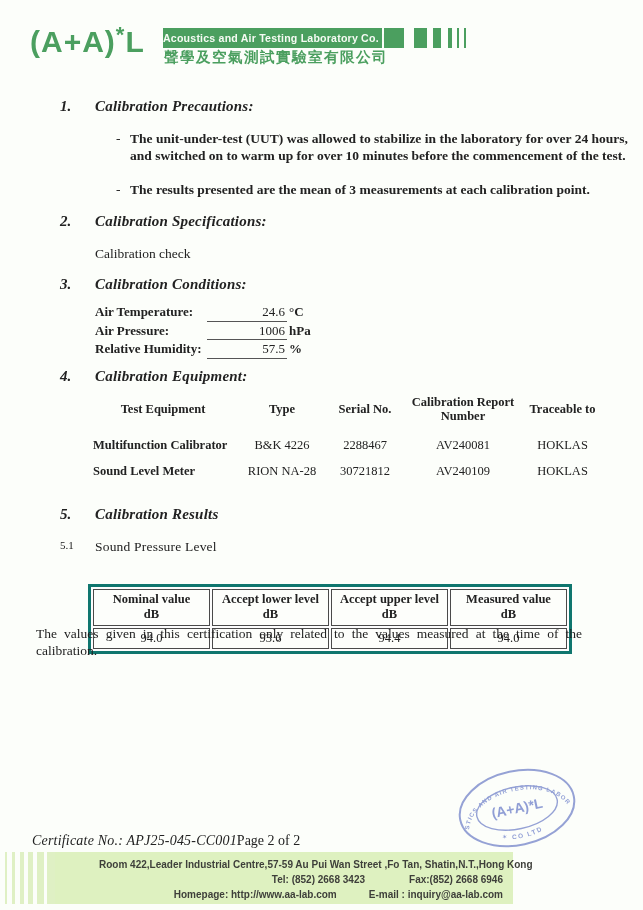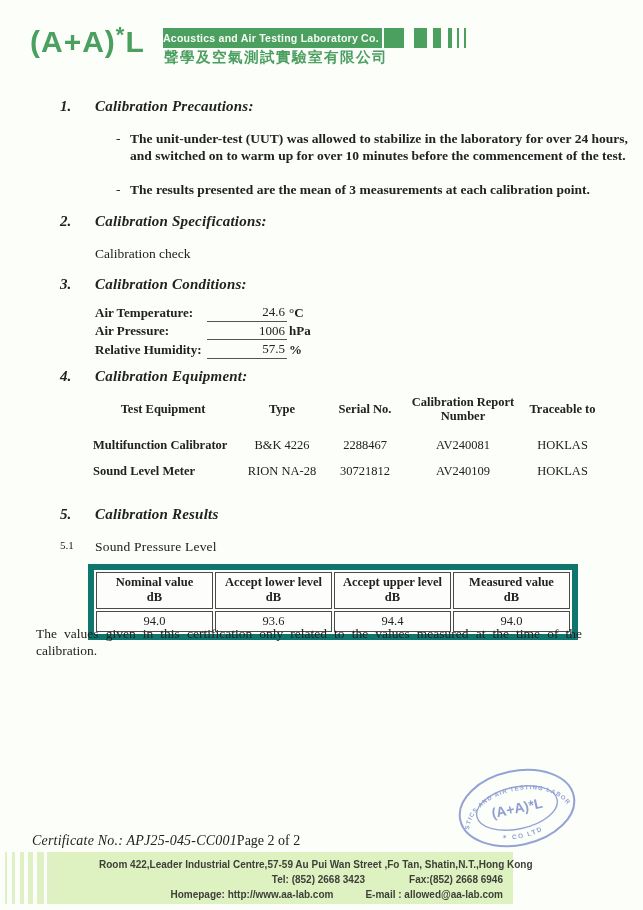--- a/index.html
+++ b/index.html
@@ -35,35 +35,35 @@
   .sec .num { width:35px; font-weight:bold; font-style:italic; font-size:15px; }
   .sec .title { font-weight:bold; font-style:italic; font-size:15px; letter-spacing:.2px; }
   .sec.plain .num, .sec.plain .title { font-weight:normal; font-style:normal; font-size:11px; }
   .sec.plain .title { font-size:13.5px; }
   .bullet { position:absolute; left:116px; display:flex; font-size:13.5px; line-height:17px; }
   .bullet .dash { width:14px; }
   .bullet .btxt { width:498px; text-align:justify;font-weight:bold; }
   .body-text { position:absolute; font-size:13.5px; }
   
   .cond { position:absolute; left:95px; top:303px; font-size:13px; line-height:17.5px; }
-  .cond-row { display:flex; align-items:center; }
+  .cond-row { display:flex; align-items:flex-start; }
   .cond-row .clabel { width:112px; font-weight:bold; }
   .cond-row .cval {
     width:80px; text-align:right; border-bottom:1px solid #555; padding-right:2px;
   }
   .cond-row .cunit { font-weight:bold; padding-left:2px; }
   
   .equip { position:absolute; left:88px; top:393px; border-collapse:collapse; font-size:12.5px; }
   .equip th { font-weight:bold; text-align:center; vertical-align:middle; line-height:14px; padding:2px 0 6px; }
   .equip td { text-align:center; padding:9px 0 2px; }
   .equip td:first-child { text-align:left; font-weight:bold; padding-left:5px; }
   
   .results {
-    position:absolute; left:88px; top:564px;
-    border:6px solid #0f766e; border-spacing:2px; background:#fdfdfd;
+    position:absolute; left:88px; top:584px;
+    border:3px solid #0f766e; border-spacing:2px; background:#fdfdfd;
     font-size:12.5px;
   }
   .results th, .results td { border:1px solid #4a4a4a; background:#fdfefb; }
   .results th { font-weight:bold; text-align:center; line-height:15px; padding:2px 4px 3px; width:117px; }
   .results td { text-align:center; padding:2px 4px; height:17px; }
   
   .note { position:absolute; left:36px; top:626px; width:546px; font-size:13.5px; line-height:16.5px; }
   .note .ntext { text-align:justify; }
   
   .stamp { position:absolute; left:452px; top:762px; transform:rotate(-12deg); opacity:.85; }
@@ -257,17 +257,17 @@
   <div class="footer-box">
     <div class="f-line1">Room 422,Leader Industrial Centre,57-59 Au Pui Wan Street ,Fo Tan, Shatin,N.T.,Hong Kong</div>
     <div class="f-line2">
       <span>Tel: (852) 2668 3423</span>
       <span class="gap"></span>
       <span>Fax:(852) 2668 6946</span>
     </div>
     <div class="f-line3">
       <span>Homepage: http://www.aa-lab.com</span>
       <span class="gap"></span>
-      <span>E-mail : allowed@aa-lab.com</span>
+      <span>E-mail : inquiry@aa-lab.com</span>
     </div>
   </div>
 
 </div>
 
 </body></html>

